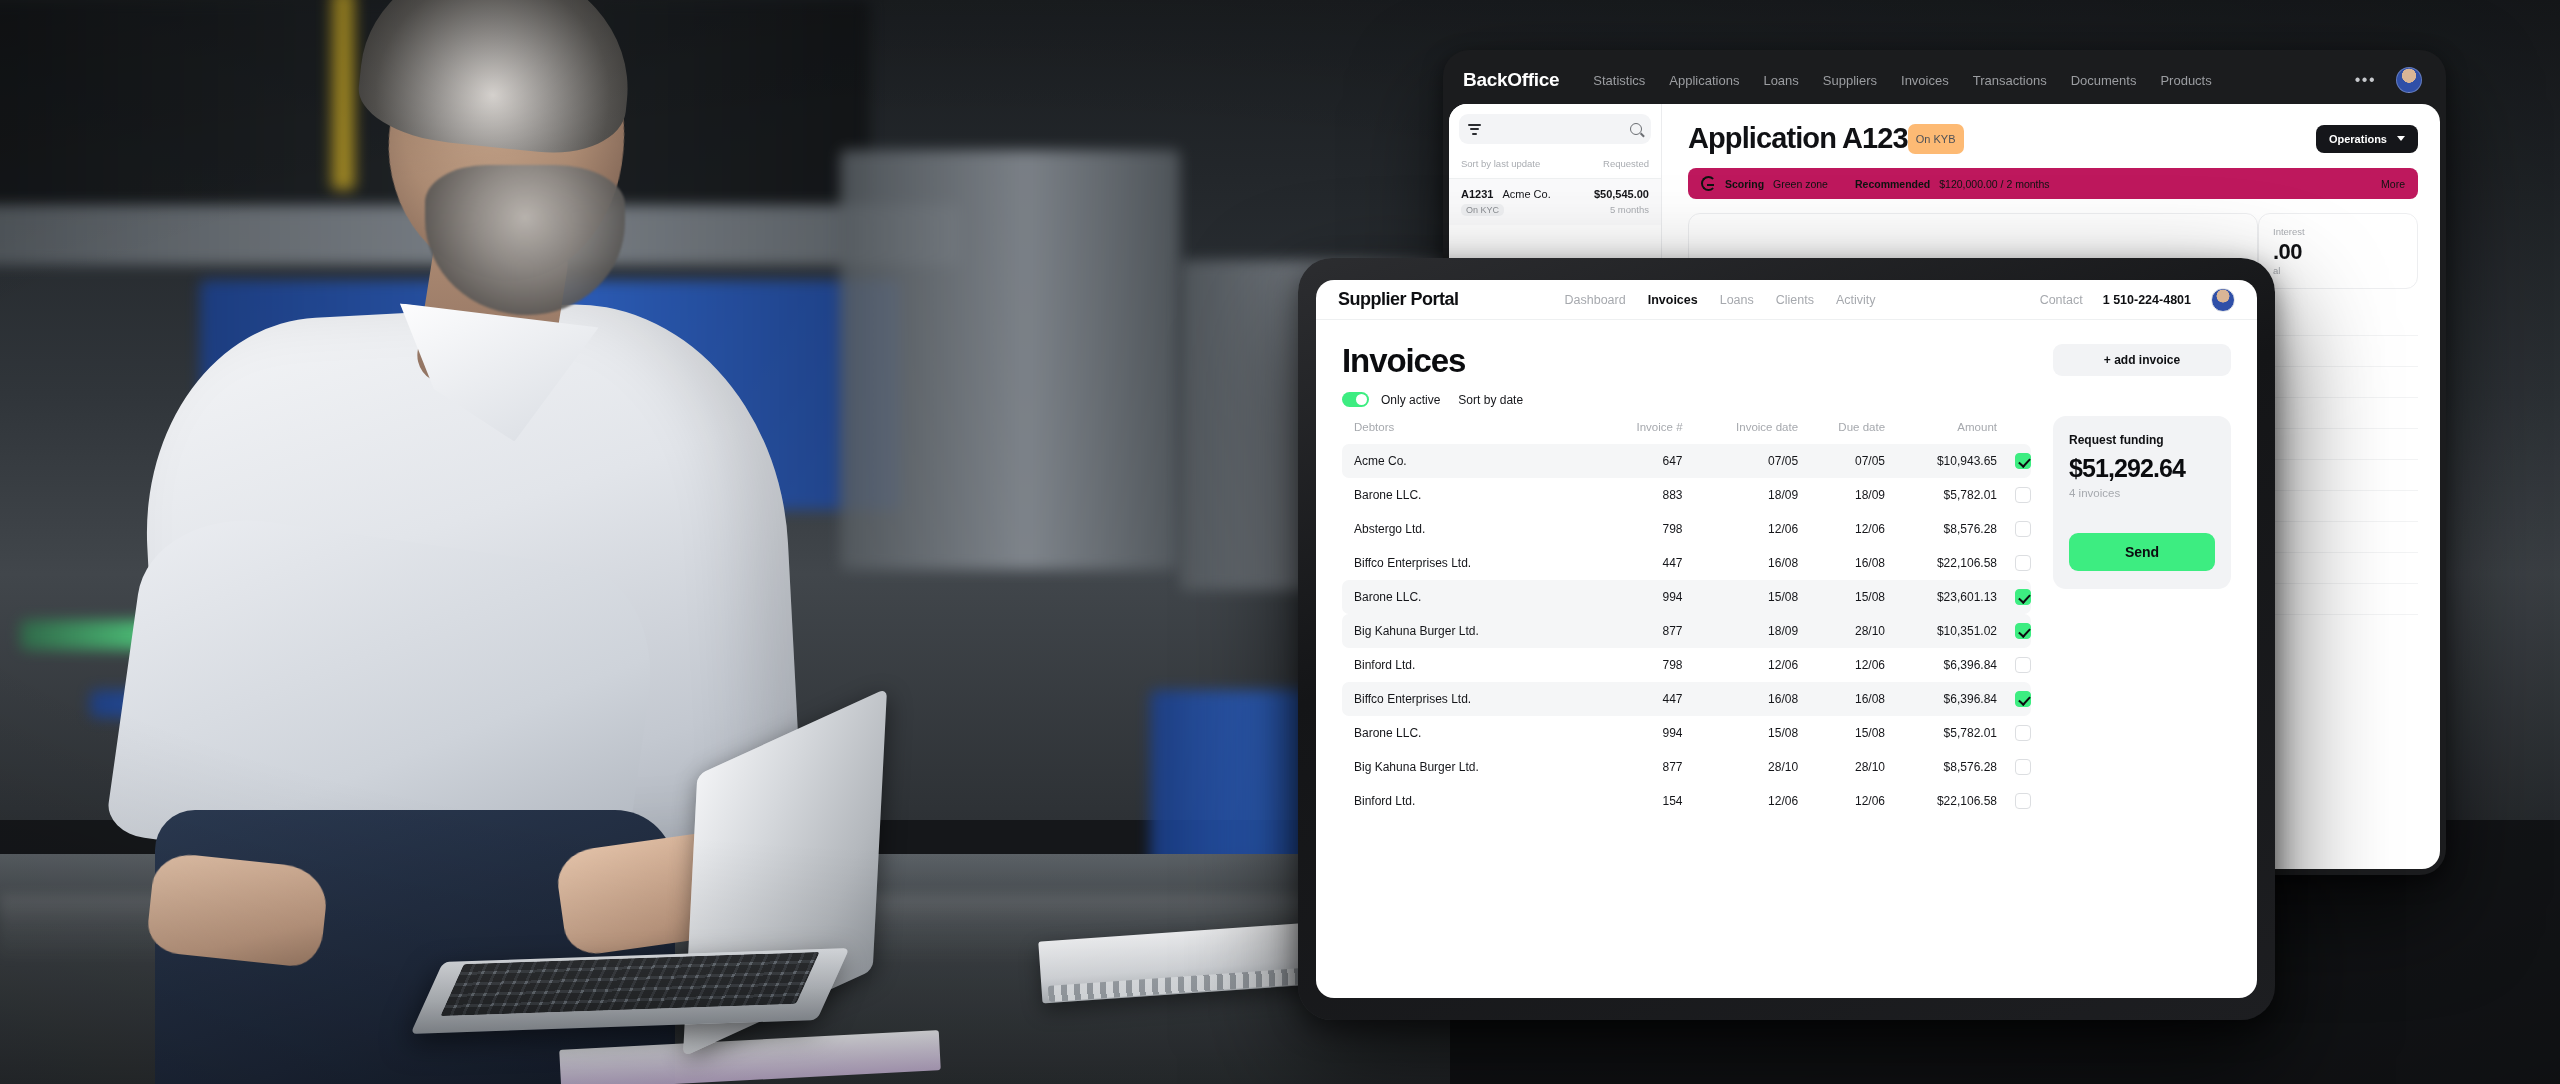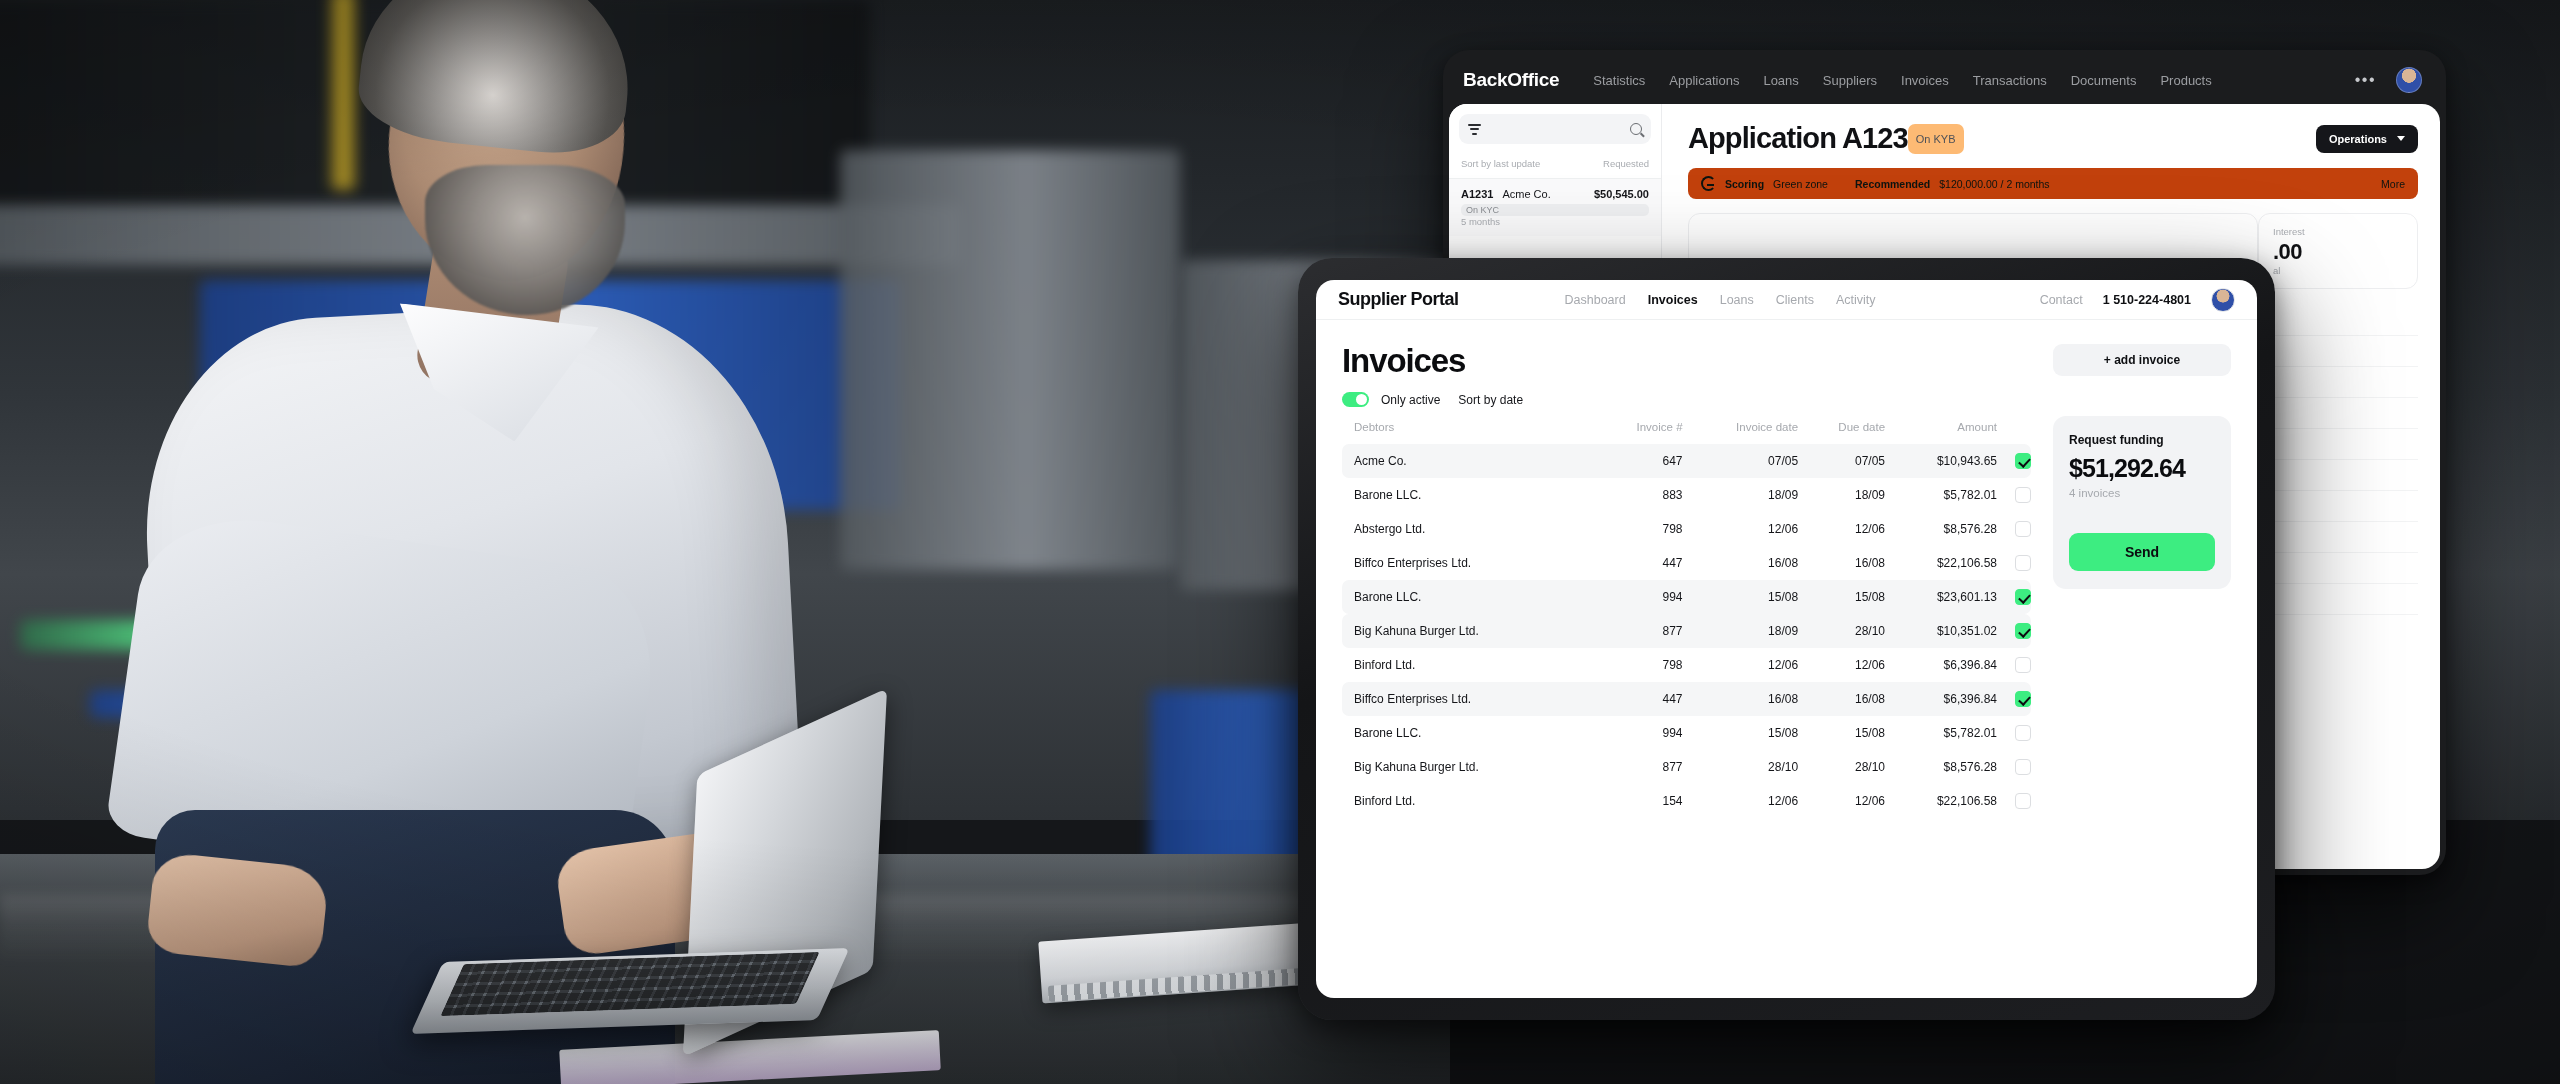--- a/index.html
+++ b/index.html
@@ -187,40 +187,40 @@
   }
   .bo-sortrow {
     display: flex; justify-content: space-between; padding: 4px 12px 9px;
     font-size: 9.5px; color: #a9acb1; border-bottom: 1px solid #eef0f1;
   }
   .bo-appcard { padding: 9px 12px; background: #fafafb; }
   .bo-appcard .r1 { display: flex; justify-content: center; align-items: baseline; }
   .bo-appid { font-size: 11px; font-weight: 700; color: #15161a; }
   .bo-appname { font-size: 11px; color: #15161a; margin-left: 9px; flex: 1; }
   .bo-appamt { font-size: 11px; font-weight: 700; color: #15161a; }
-  .bo-appcard .r2 { display: flex; justify-content: space-between; margin-top: 4px; flex-direction: column; }
+  .bo-appcard .r2 { display: flex; justify-content: space-between; margin-top: 4px; }
   .bo-badge {
     font-size: 9px; color: #8a8d92; background: #eeeff1; border-radius: 5px; padding: 1px 5px;
   }
   .bo-appmon { font-size: 9.5px; color: #a9acb1; }
   .bo-main { flex: 1; padding: 18px 22px 0 26px; min-width: 0; }
   .bo-head { display: flex; align-items: center; }
   .bo-title { font-size: 29px; font-weight: 700; letter-spacing: -.9px; color: #101114; }
   .bo-kyb {
     font-size: 11px; color: #4e5157; background: #fdba74;
     border-radius: 7px; padding: 9px 8px;
   }
   .bo-ops {
     margin-left: auto; background: #15161a; color: #fff; font-size: 11px; font-weight: 600;
     border: none; border-radius: 8px; padding: 8px 13px;
     display: flex; align-items: center; gap: 10px; cursor: pointer;
   }
   .caret { width: 0; height: 0; border-left: 4px solid transparent; border-right: 4px solid transparent; border-top: 5px solid #fff; }
   .bo-scoring {
-    margin-top: 13px; height: 31px; background: #c2410c; border-radius: 8px;
+    margin-top: 13px; height: 31px; background: #be185d; border-radius: 8px;
     display: flex; align-items: center; padding: 0 13px; gap: 9px;
     font-size: 10.5px; color: #0d1410;
   }
   .g-mark {
     width: 15px; height: 15px; border-radius: 50%;
     border: 2px solid #0d1410; border-right-color: transparent;
     position: relative; flex: none;
   }
   .g-mark::after { content:''; position:absolute; right:0; top:6px; width:7px; height:2px; background:#0d1410; }
   .bo-scoring b { font-weight: 700; }

